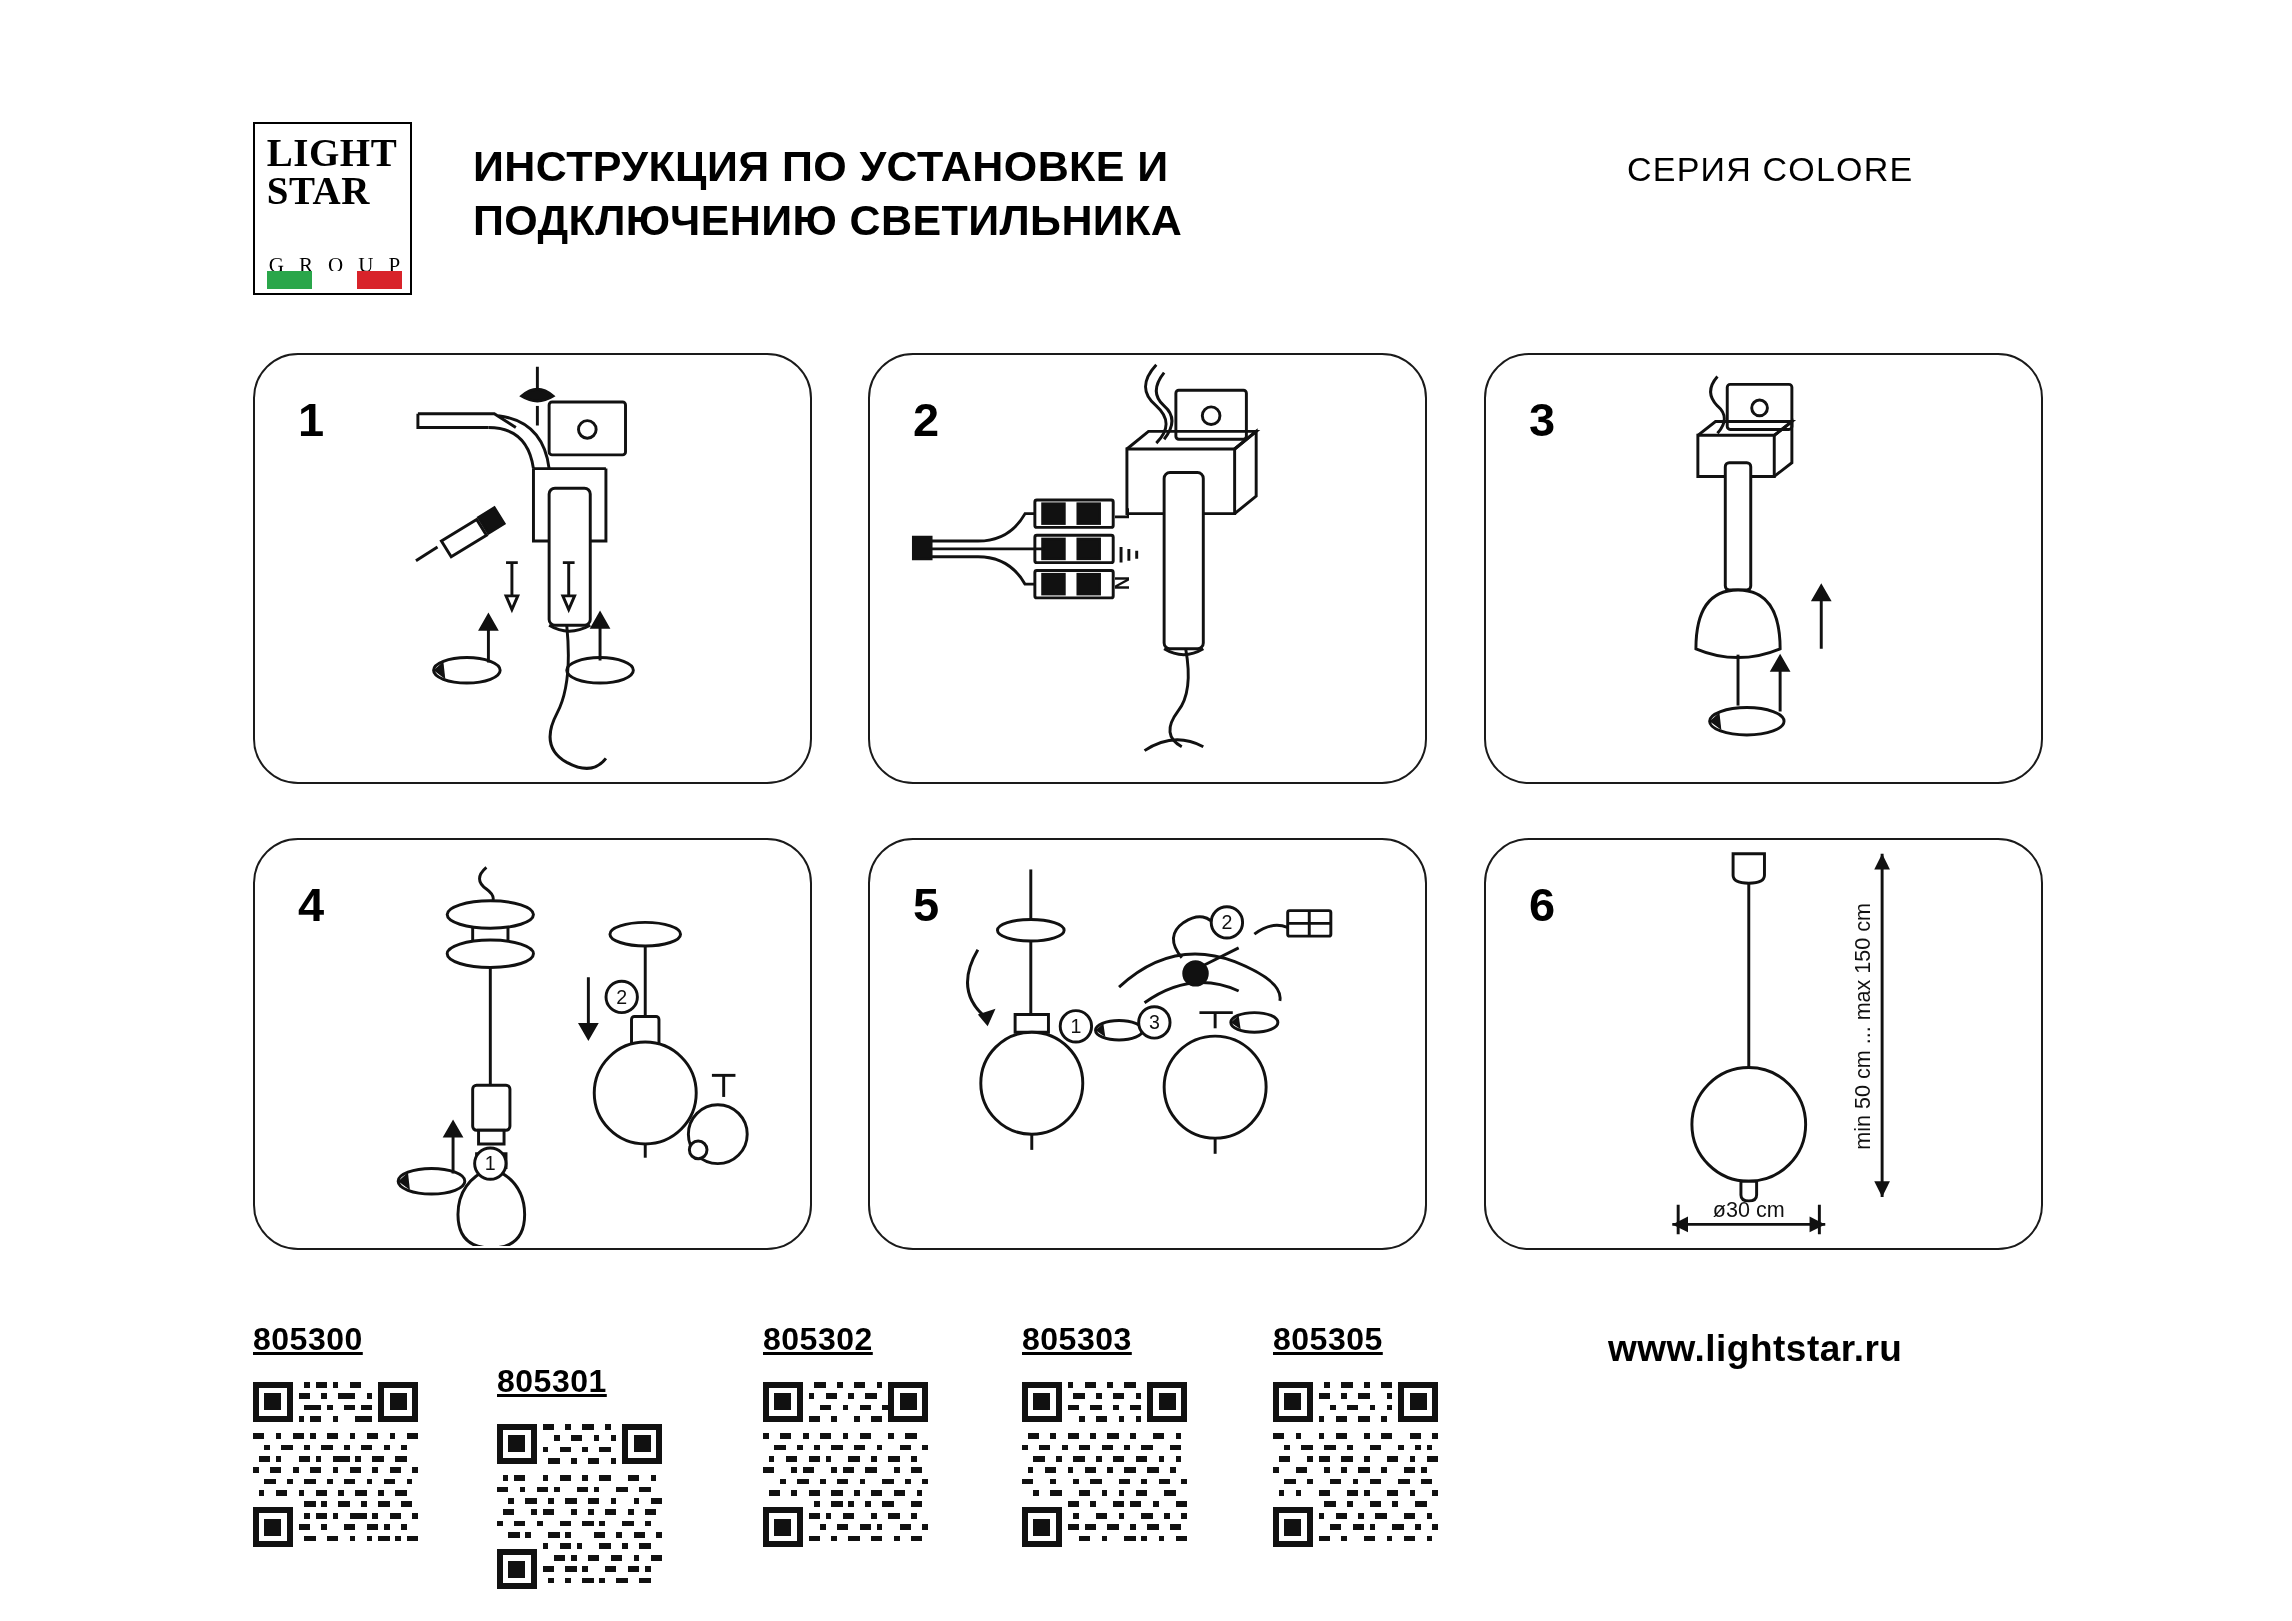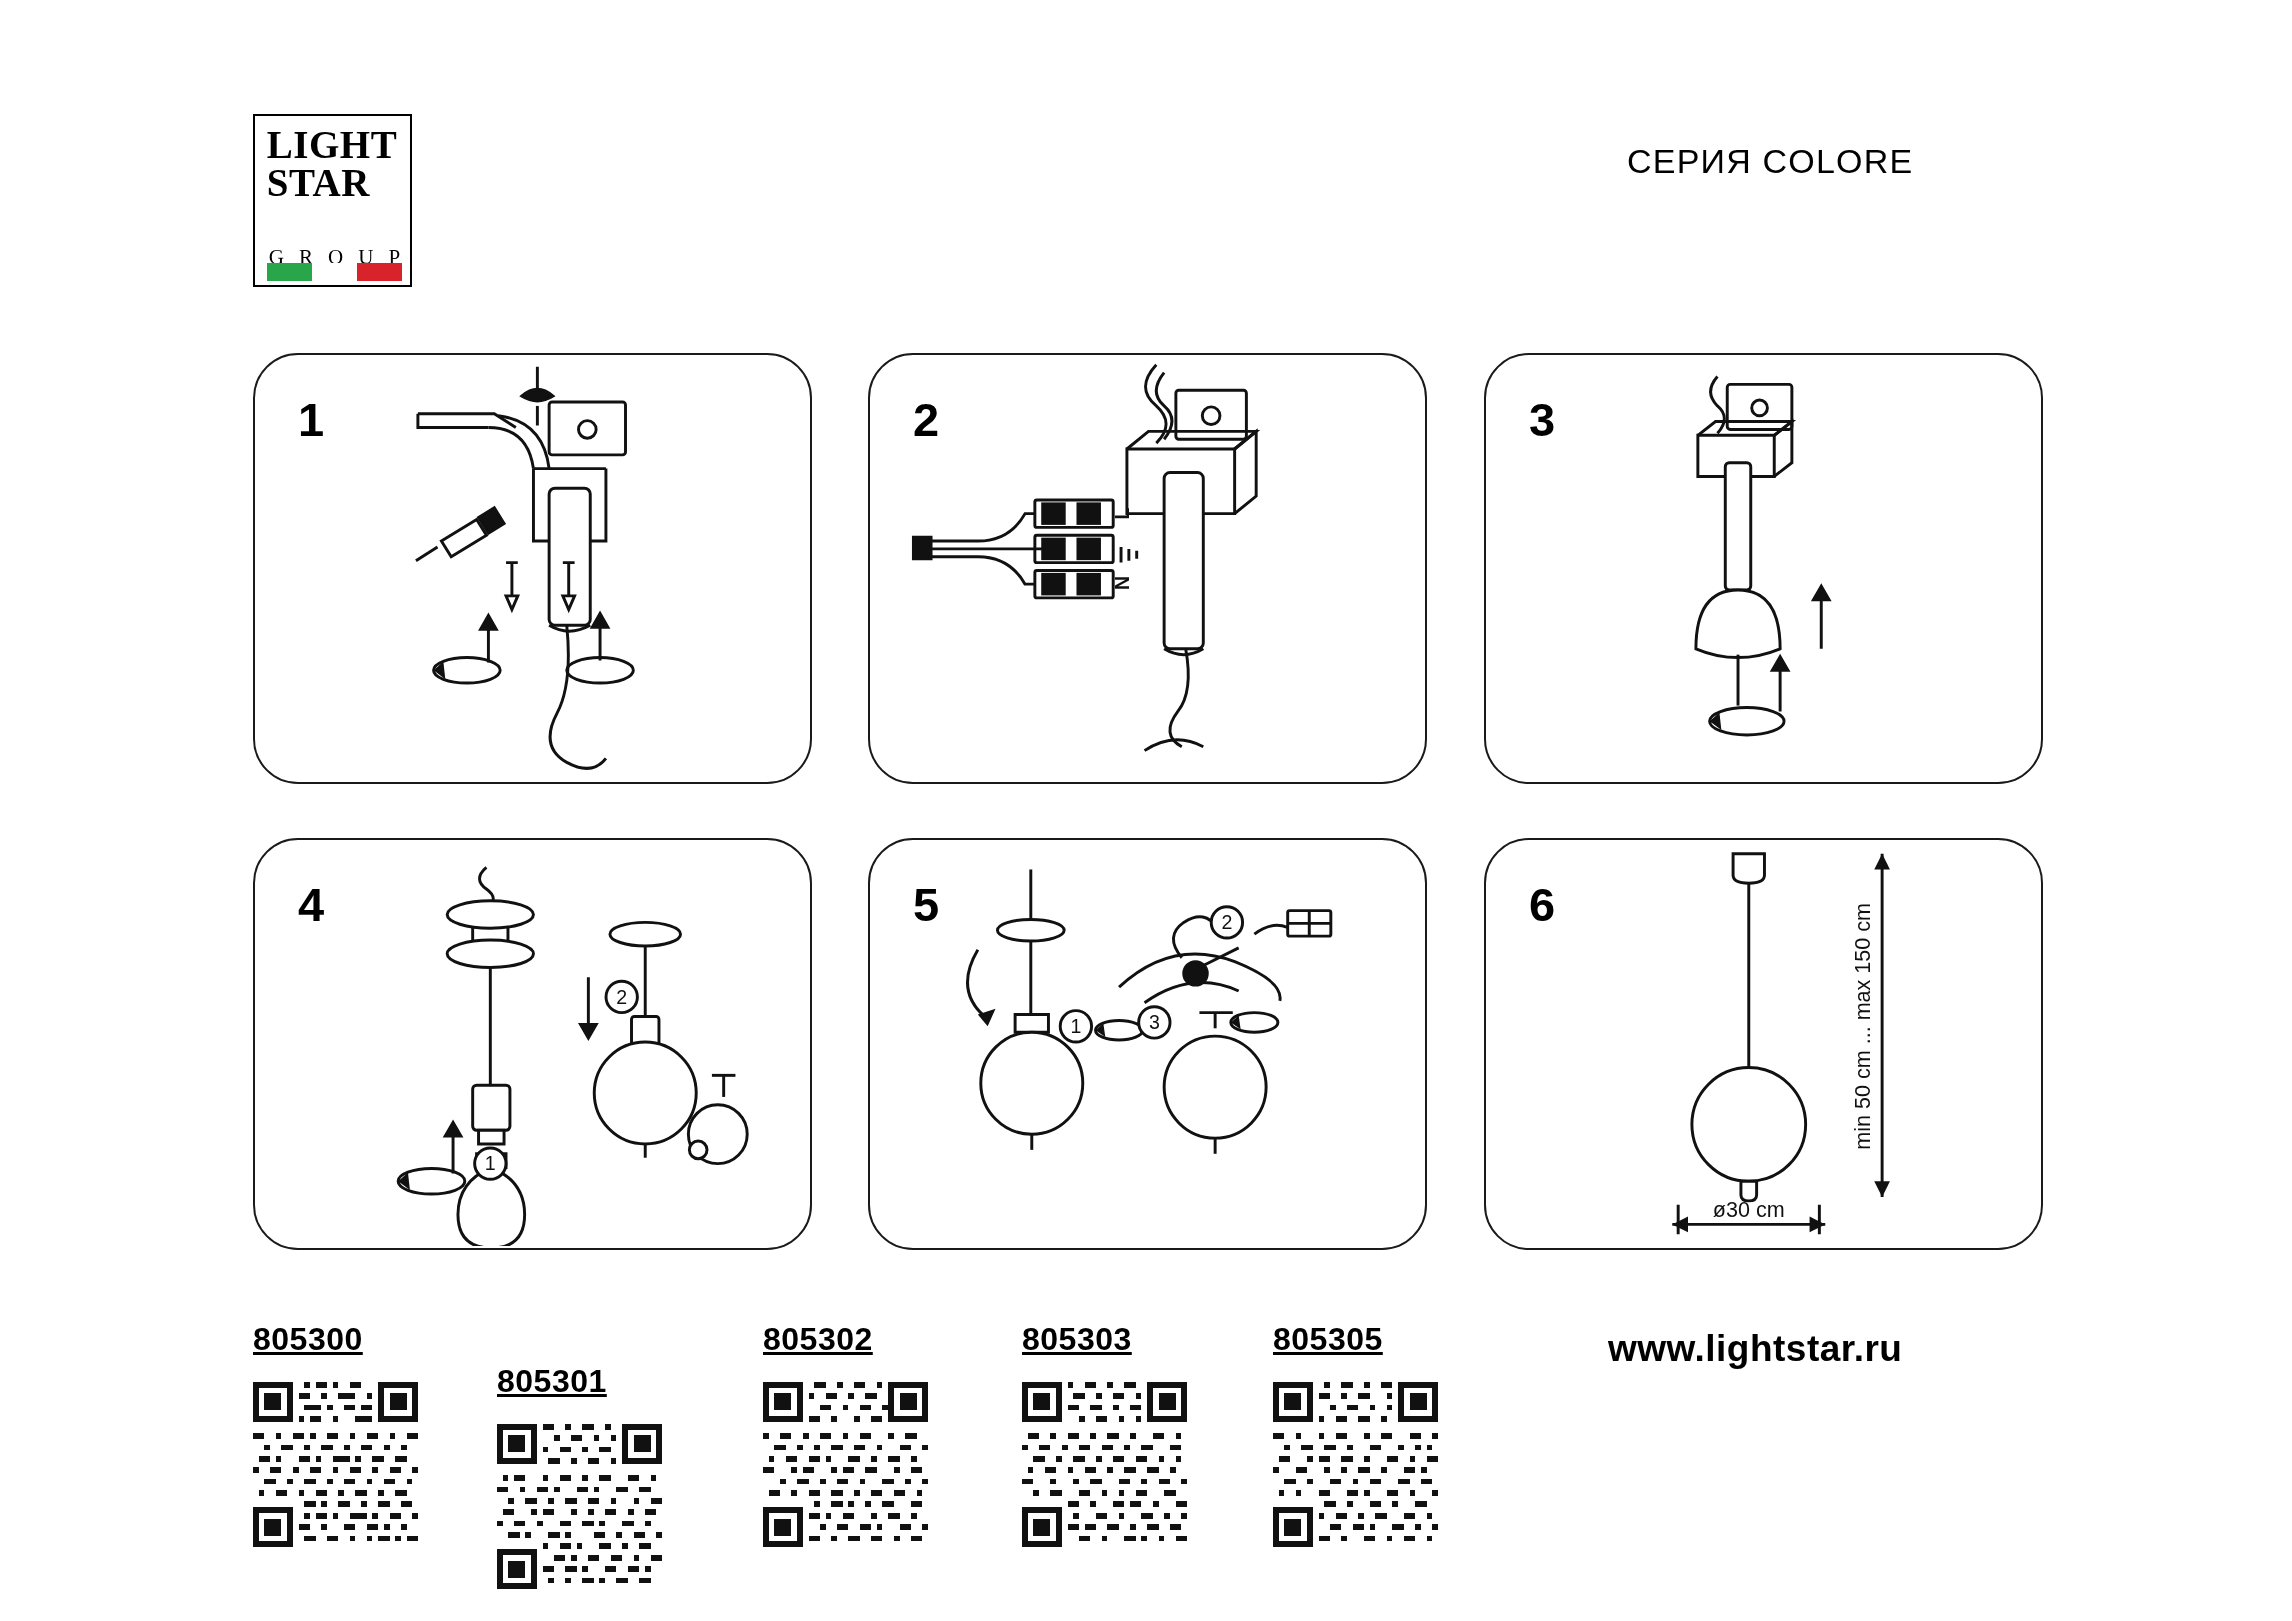--- a/index.html
+++ b/index.html
@@ -12,21 +12,21 @@
     height: 1621px;
     font-family: "Liberation Sans", sans-serif;
     color: #000000;
     position: relative;
     overflow: hidden;
   }
 
   
   .header {
     position: absolute;
-    left: 0; top: 8px;
+    left: 0; top: 16px;
     width: 2293px;
     height: 294px;
   }
   .logo-box {
     position: absolute;
     left: 253px;
     top: 106px;
     width: 159px;
     height: 173px;
     border: 2.9px solid #000;
@@ -142,20 +142,21 @@
       <div>STAR</div>
     </div>
     <div class="logo-group">G R O U P</div>
     <div class="logo-flag">
       <i style="background:#2aa64a"></i>
         <i style="background:#ffffff"></i>
         <i style="background:#d8232a"></i>
     </div>
   </div>
 
+  <div class="title">ИНСТРУКЦИЯ ПО УСТАНОВКЕ И ПОДКЛЮЧЕНИЮ СВЕТИЛЬНИКА</div>
   <div class="series">СЕРИЯ COLORE</div>
 </div>
 
 <div class="panel" style="left:253px; top:353px; width:559px; height:431px;">
   <div class="panel-num">1</div>
   <svg class="art-svg" width="553" height="425" viewBox="0 0 564 434">
     <g fill="none" stroke="#111" stroke-width="3">
 
       <path d="M288 12 v26"></path>
       <path d="M272 42 q16 -14 32 0 q-16 10 -32 0 z" fill="#111"></path>

